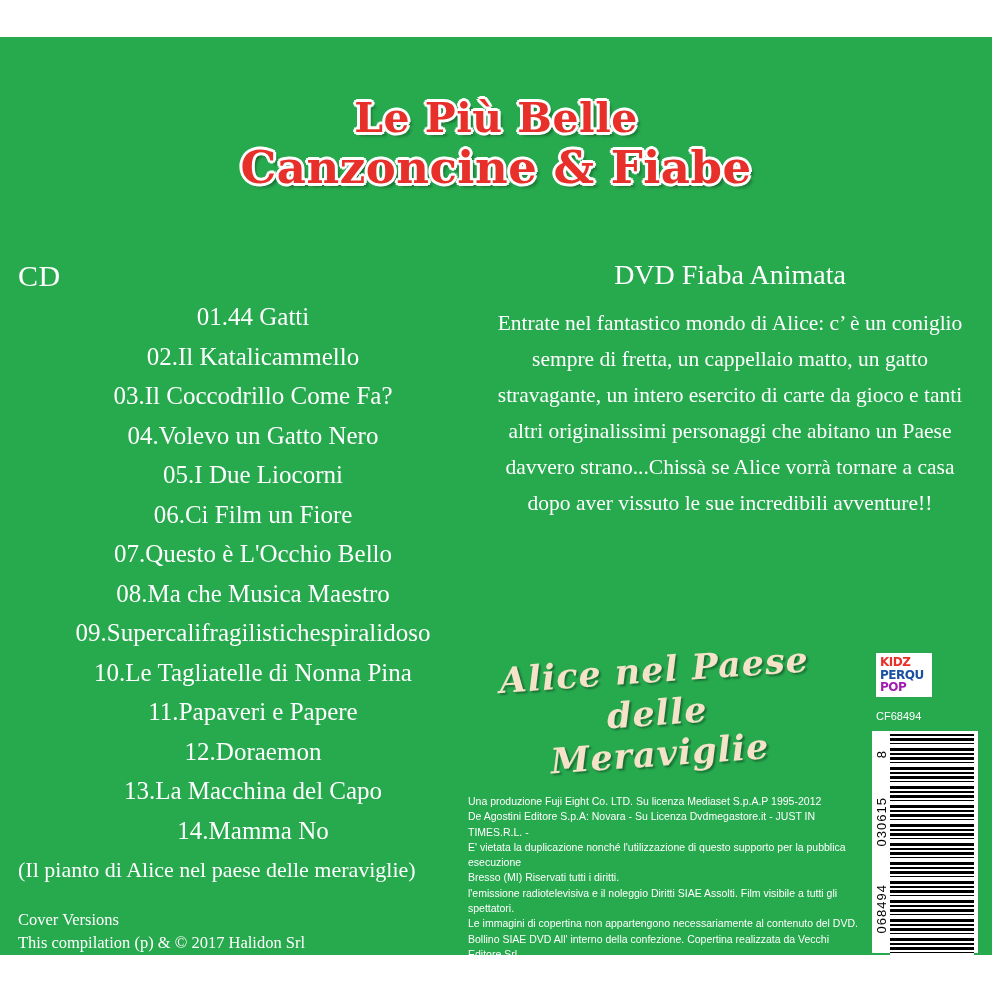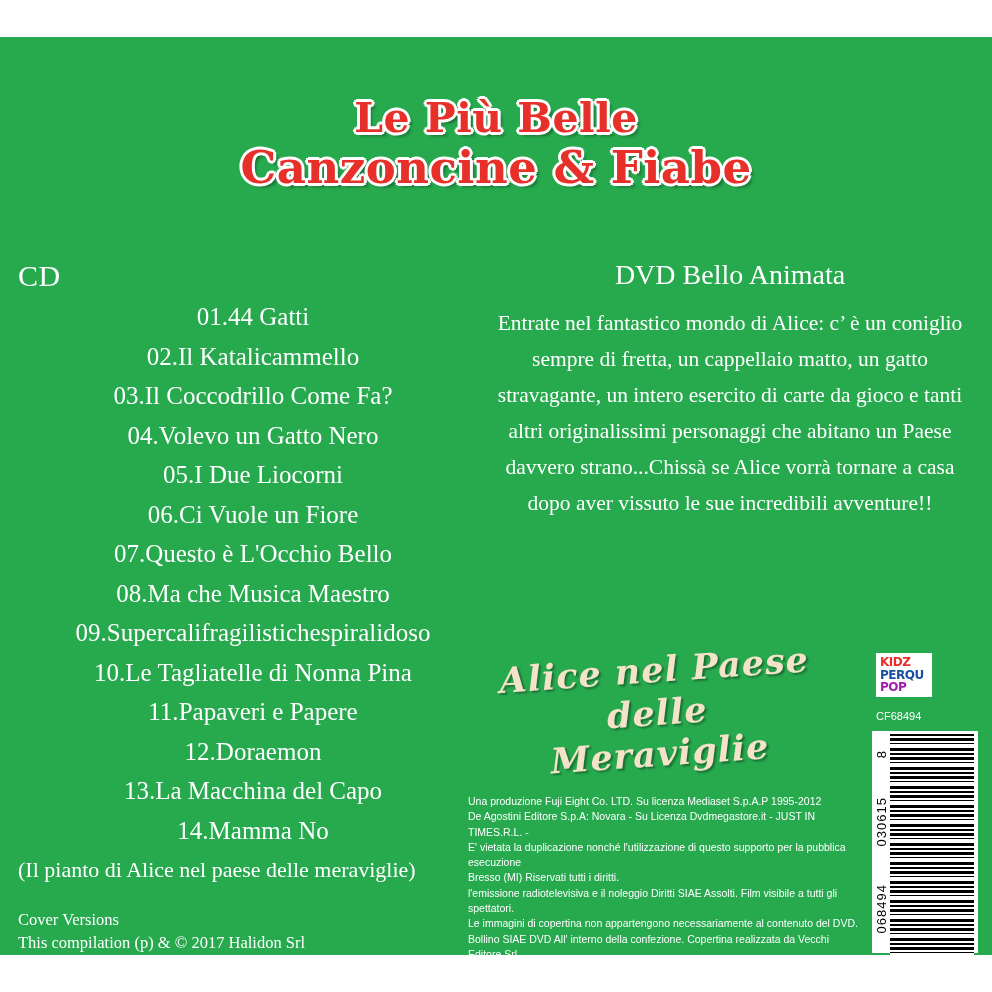--- a/index.html
+++ b/index.html
@@ -215,40 +215,40 @@
   </div>
 
   <div class="cd-col">
     <div class="cd-head">CD</div>
 
     <div class="track"><span class="num">01.</span><span>44 Gatti</span></div>
     <div class="track"><span class="num">02.</span><span>Il Katalicammello</span></div>
     <div class="track"><span class="num">03.</span><span>Il Coccodrillo Come Fa?</span></div>
     <div class="track"><span class="num">04.</span><span>Volevo un Gatto Nero</span></div>
     <div class="track"><span class="num">05.</span><span>I Due Liocorni</span></div>
-    <div class="track"><span class="num">06.</span><span>Ci Vuole un Fiore</span></div>
+    <div class="track"><span class="num">06.</span><span>Ci Film un Fiore</span></div>
     <div class="track"><span class="num">07.</span><span>Questo è L'Occhio Bello</span></div>
     <div class="track"><span class="num">08.</span><span>Ma che Musica Maestro</span></div>
     <div class="track"><span class="num">09.</span><span>Supercalifragilistichespiralidoso</span></div>
     <div class="track"><span class="num">10.</span><span>Le Tagliatelle di Nonna Pina</span></div>
     <div class="track"><span class="num">11.</span><span>Papaveri e Papere</span></div>
     <div class="track"><span class="num">12.</span><span>Doraemon</span></div>
     <div class="track"><span class="num">13.</span><span>La Macchina del Capo</span></div>
     <div class="track"><span class="num">14.</span><span>Mamma No</span></div>
 
     <div class="note">(Il pianto di Alice nel paese delle meraviglie)</div>
 
     <div class="credits">
       <div>Cover Versions</div>
       <div>This compilation (p) &amp; © 2017 Halidon Srl</div>
     </div>
   </div>
 
   <div class="dvd-col">
-    <div class="dvd-head">DVD Bello Animata</div>
+    <div class="dvd-head">DVD Fiaba Animata</div>
     <div class="dvd-body">Entrate nel fantastico mondo di Alice: c’ è un coniglio sempre di fretta, un cappellaio matto, un gatto stravagante, un intero esercito di carte da gioco e tanti altri originalissimi personaggi che abitano un Paese davvero strano...Chissà se Alice vorrà tornare a casa dopo aver vissuto le sue incredibili avventure!!</div>
   </div>
 
   <div class="alice-logo">
     <div class="alice-l1">Alice nel Paese</div>
     <div class="alice-l2">delle Meraviglie</div>
   </div>
 
   <div class="fineprint">
     <div>Una produzione Fuji Eight Co. LTD. Su licenza Mediaset S.p.A.P 1995-2012</div>

